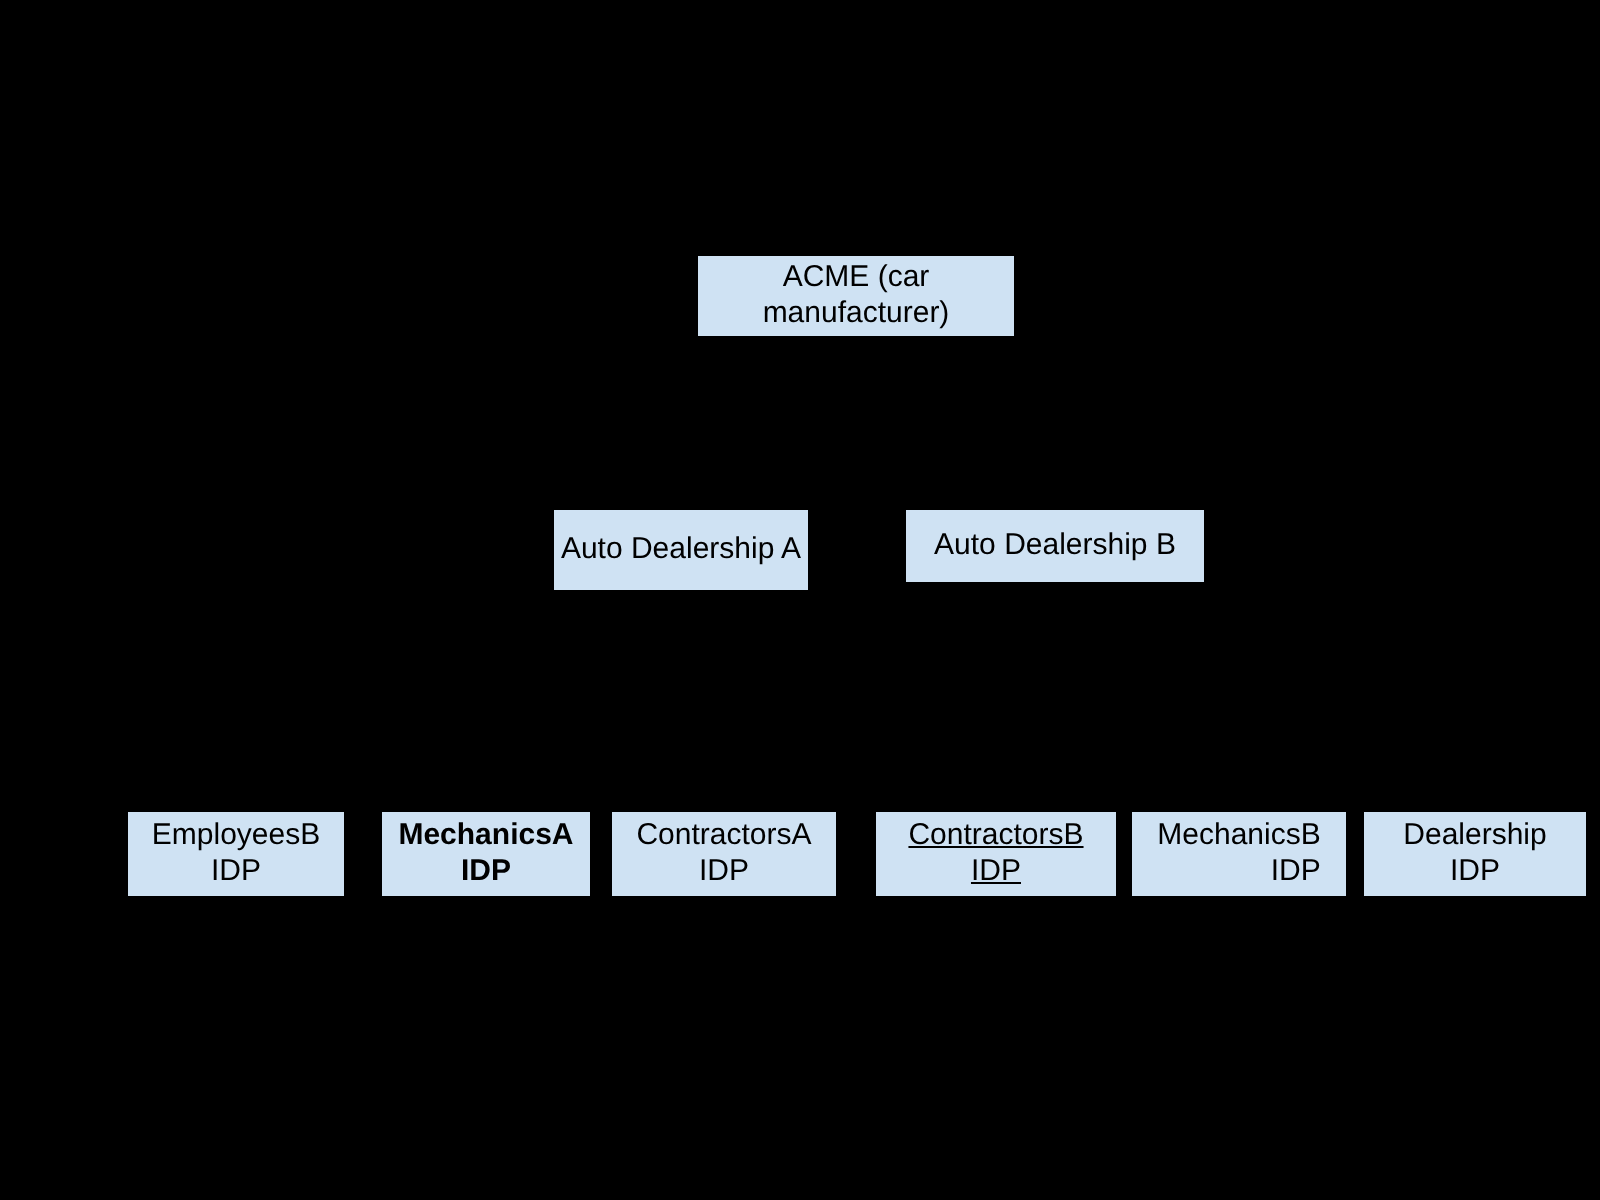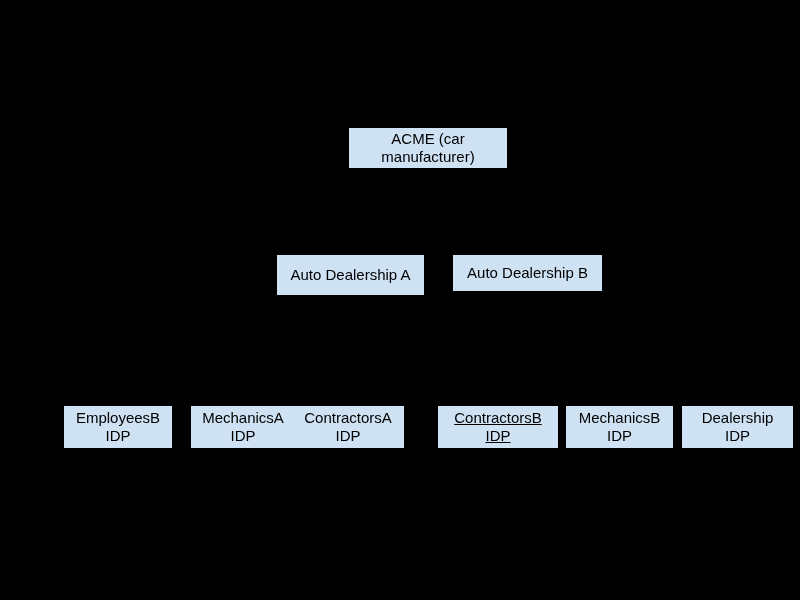--- a/index.html
+++ b/index.html
@@ -22,27 +22,27 @@
     display: flex;
     align-items: center;
     justify-content: center;
     text-align: center;
     font-size: 15px;
     line-height: 1.2;
     white-space: pre-line;
   }
   
   .node-root      { left: 349px; top: 128px; width: 158px; height: 40px; }
-  .node-dealer-a  { left: 277px; top: 255px; width: 147px; height: 40px; }
+  .node-dealer-a  { left: 277px; top: 255px; width: 127px; height: 40px; }
   .node-dealer-b  { left: 453px; top: 255px; width: 149px; height: 36px; }
   .node-idp-1     { left:  64px; top: 406px; width: 108px; height: 42px; }
-  .node-idp-2     { left: 191px; top: 406px; width: 104px; height: 42px; }
-  .node-idp-3     { left: 292px; top: 406px; width: 112px; height: 42px; }
+  .node-idp-2     { left: 191px; top: 406px; width: 104px; height: 42px; font-weight: bold; }
+  .node-idp-3     { left: 306px; top: 406px; width: 112px; height: 42px; }
   .node-idp-4     { left: 438px; top: 406px; width: 120px; height: 42px; text-decoration: underline; }
-  .node-idp-5     { left: 566px; top: 406px; width: 107px; height: 42px; }
+  .node-idp-5     { left: 566px; top: 406px; width: 107px; height: 42px; text-align: right; }
   .node-idp-6     { left: 682px; top: 406px; width: 111px; height: 42px; }
 </style>
 </head>
 <body>
 
 <div class="canvas">
 
   <div class="node node-root">ACME (car
 manufacturer)</div>
 

